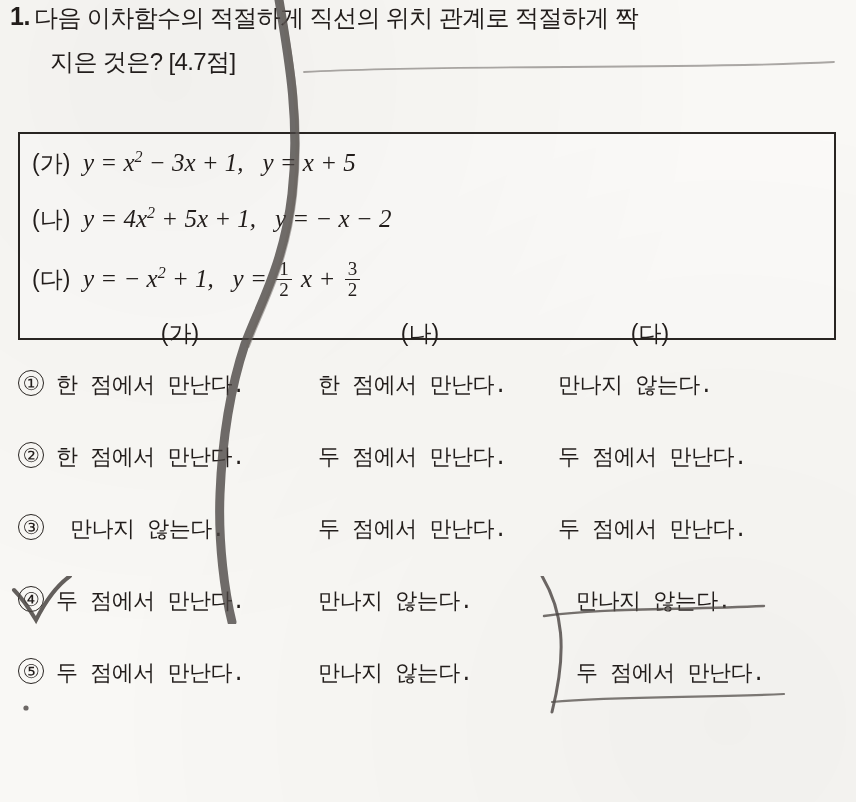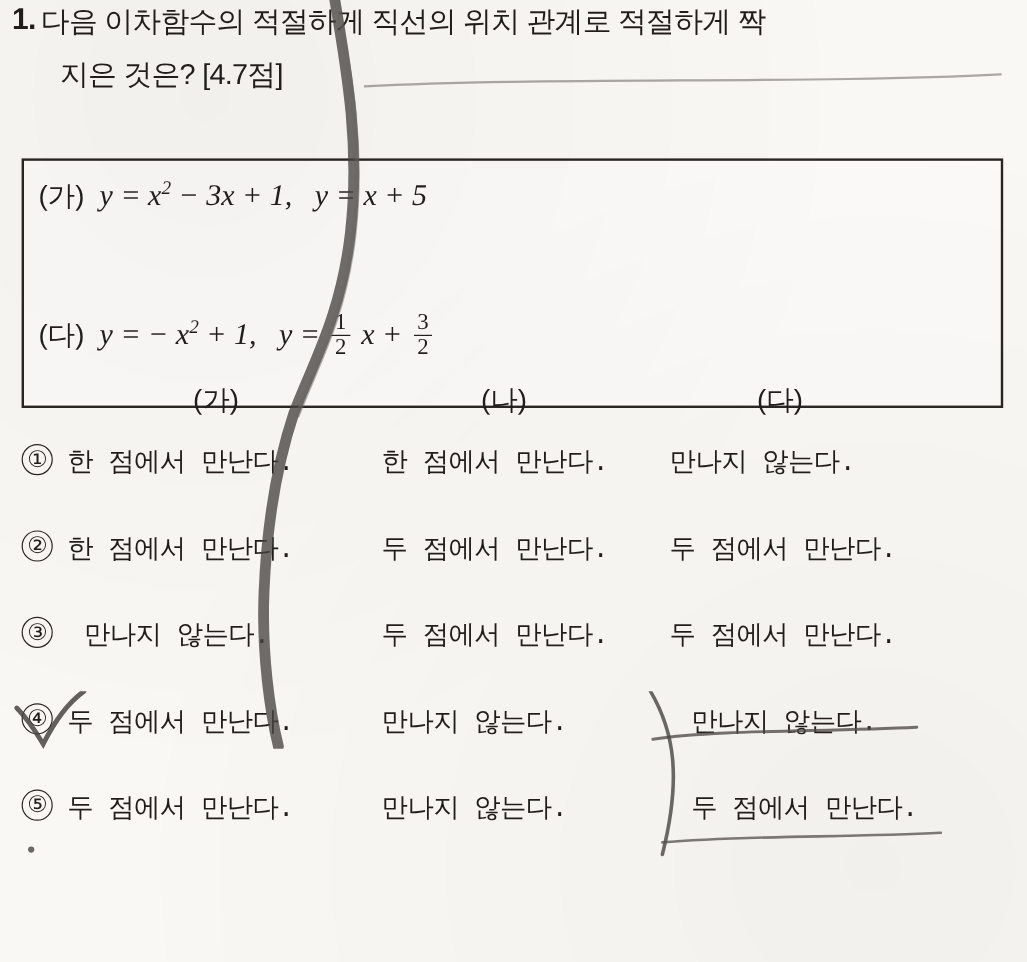--- a/index.html
+++ b/index.html
@@ -155,20 +155,27 @@
   <div class="box">
 
     <div class="eq-row" style="left: 12px; top: 14px;">
       <span class="lbl">(가)</span>
       <span class="mitalic">
         &nbsp;y = x<sup class="exp">2</sup> − 3x + 1,
       </span>
       <span class="mitalic">&nbsp;&nbsp;y = x + 5</span>
     </div>
 
+    <div class="eq-row" style="left: 12px; top: 70px;">
+      <span class="lbl">(나)</span>
+      <span class="mitalic">
+        &nbsp;y = 4x<sup class="exp">2</sup> + 5x + 1,
+      </span>
+      <span class="mitalic">&nbsp;&nbsp;y = − x − 2</span>
+    </div>
 
     <div class="eq-row" style="left: 12px; top: 126px;">
       <span class="lbl">(다)</span>
       <span class="mitalic">
         &nbsp;y = − x<sup class="exp">2</sup> + 1,
       </span>
       <span class="mitalic">&nbsp;&nbsp;y =</span>
       <span class="frac">
         <span class="num">1</span>
         <span class="den">2</span>

